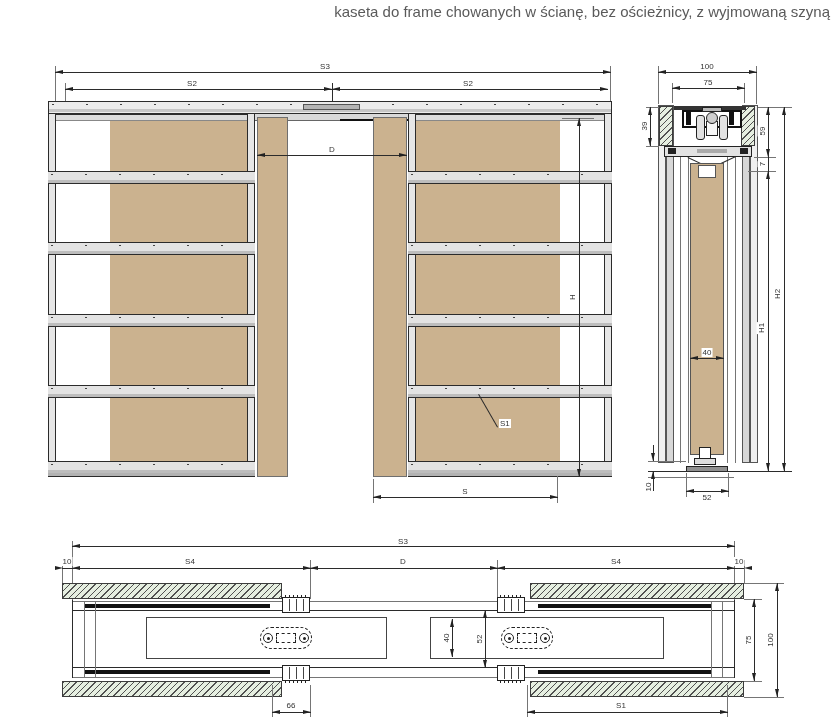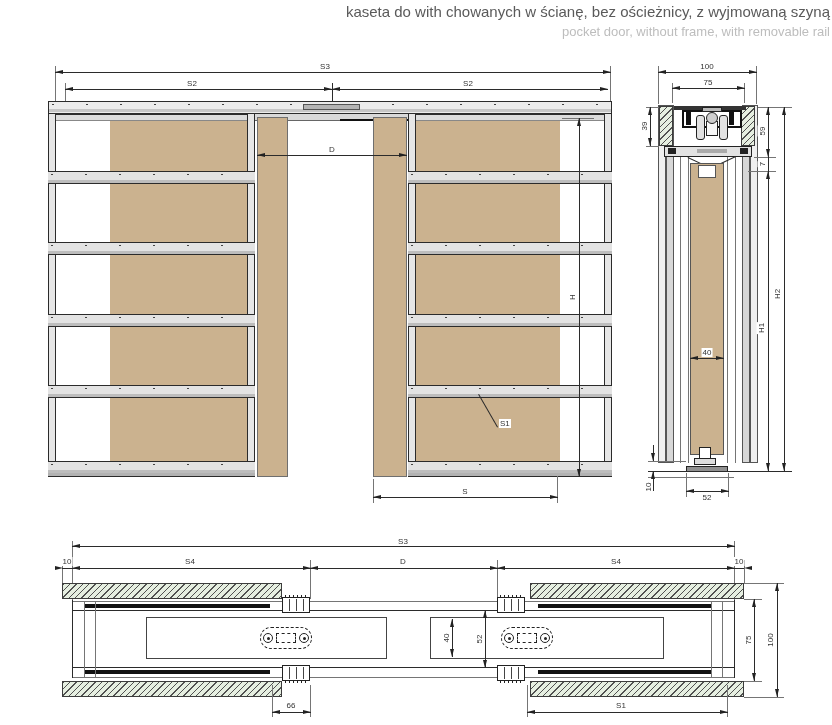--- a/index.html
+++ b/index.html
@@ -35,22 +35,21 @@
   .leaf{position:absolute;background:#fff;border:1px solid #444;z-index:2;}
   .title-pl{font-size:15px;color:#5a5a5a;}
   .title-en{font-size:13px;color:#bdbdbd;margin-top:4px;}
 </style>
 </head>
 <body>
 
 <div class="canvas">
 
   <div class="abs" style="right:2px;top:3px;width:828px;text-align:right;">
-    <div class="title-pl">kaseta do with chowanych w ścianę, bez ościeżnicy, z wyjmowaną szyną</div>
-    <div class="title-en">pocket door, without frame, with removable rail</div>
+    <div class="title-pl">kaseta do frame chowanych w ścianę, bez ościeżnicy, z wyjmowaną szyną</div>
   </div>
 
   <div>
 
     <div class="ext" style="left:55px;top:66px;width:1px;height:35px"></div>
     <div class="ext" style="left:610px;top:66px;width:1px;height:35px"></div>
     <div class="ln" style="left:55px;top:72px;width:556px;height:1px"></div>
     <div class="ah l" style="left:55px;top:70px"></div>
     <div class="ah r" style="left:603px;top:70px"></div>
     <span class="lbl" style="left:325px;top:62px">S3</span>

